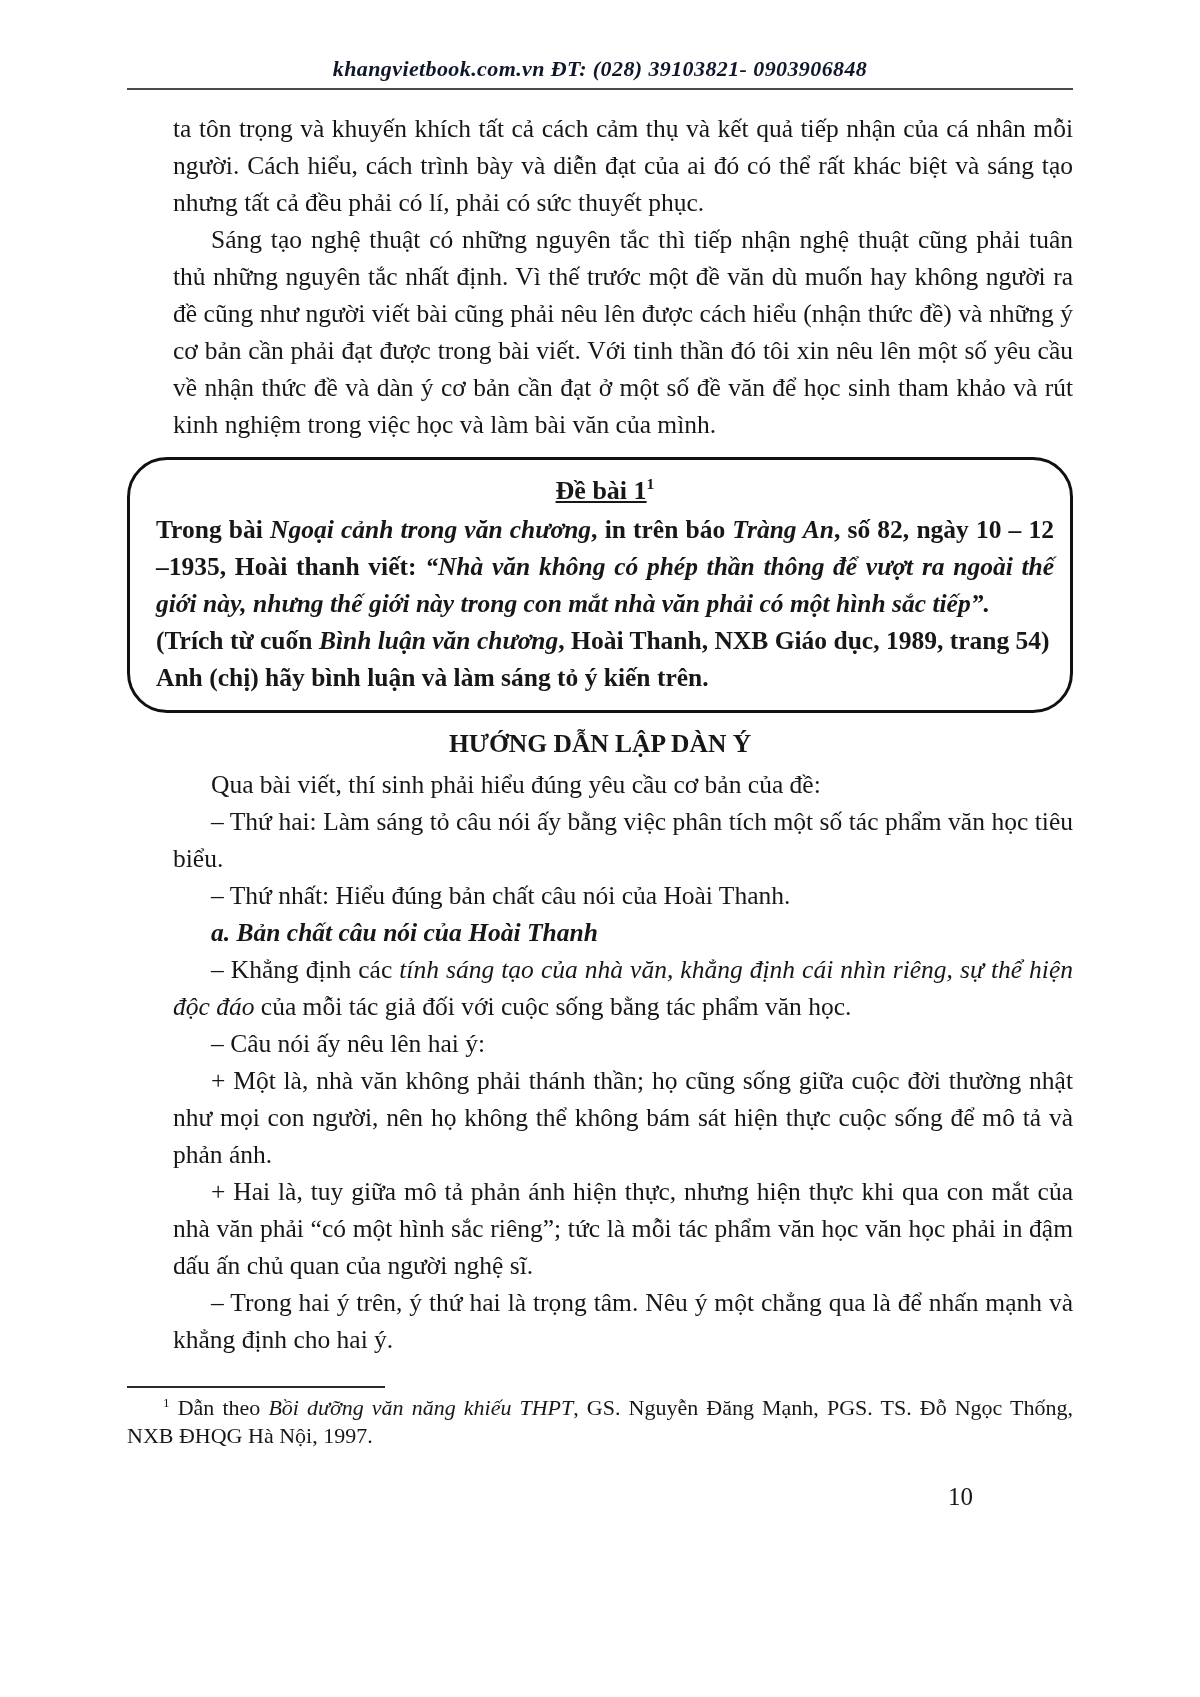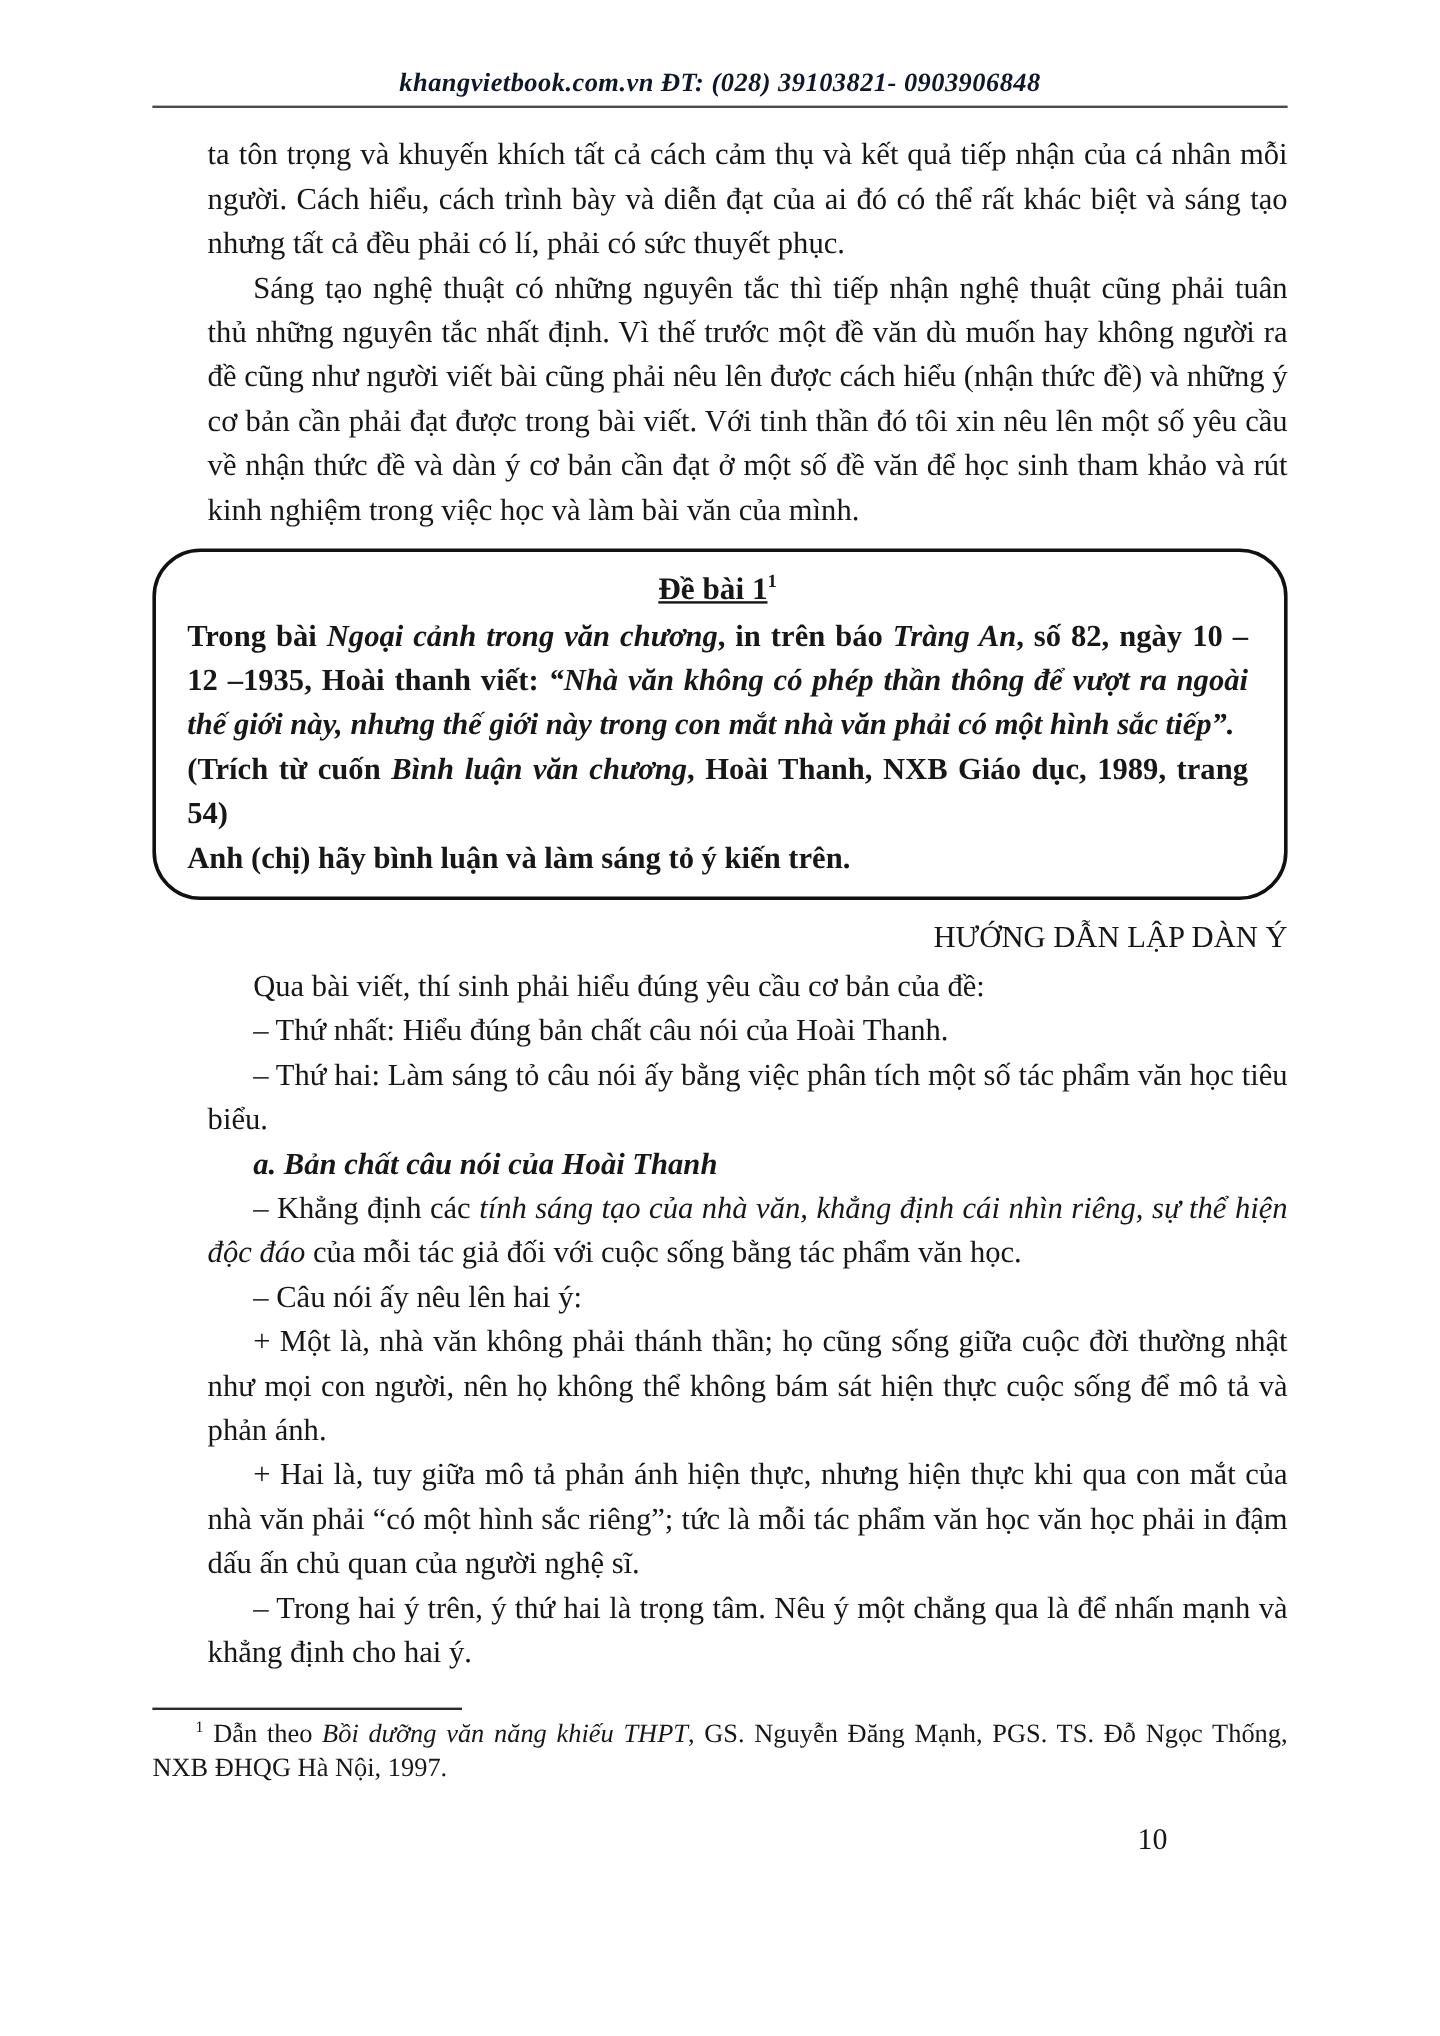--- a/index.html
+++ b/index.html
@@ -41,33 +41,33 @@
   .body-p { text-indent: 38px; margin-left: 46px; }
   .no-indent { text-indent: 0; }
   .bold { font-weight: bold; }
   .bold-italic { font-weight: bold; font-style: italic; }
   .i { font-style: italic; }
   .u { text-decoration: underline; }
   .sup { vertical-align: super; font-size: 0.6em; line-height: 0; }
   .exercise-box {
     border: 3px solid #111111;
     border-radius: 40px;
-    padding: 12px 30px 14px 26px;
+    padding: 12px 16px 14px 26px;
     margin: 14px 0 12px 0;
     font-weight: bold;
   }
   .box-title {
     text-align: center;
     font-size: 26px;
     margin-bottom: 2px;
   }
   .section-heading {
-    text-align: right;
+    text-align: center;
     font-size: 25.5px;
-    font-weight: normal;
+    font-weight: bold;
     margin: 10px 0 4px 0;
   }
   .footnote { margin-top: 28px; }
   .footnote-rule {
     width: 258px;
     border: none;
     border-top: 2.5px solid #2a2a2a;
     margin: 0;
   }
   .footnote-text {
@@ -102,22 +102,22 @@
     <section class="exercise-box">
       <div class="box-title"><span class="u">Đề bài 1</span><span class="sup">1</span></div>
       <p class="box-p"><span>Trong bài </span><span class="i">Ngoại cảnh trong văn chương</span><span>, in trên báo </span><span class="i">Tràng An</span><span>, số 82, ngày 10 – 12 –1935, Hoài thanh viết: </span><span class="i">“Nhà văn không có phép thần thông để vượt ra ngoài thế giới này, nhưng thế giới này trong con mắt nhà văn phải có một hình sắc tiếp”.</span></p>
       <p class="box-p"><span>(Trích từ cuốn </span><span class="i">Bình luận văn chương</span><span>, Hoài Thanh, NXB Giáo dục, 1989, trang 54)</span></p>
       <p class="box-p"><span>Anh (chị) hãy bình luận và làm sáng tỏ ý kiến trên.</span></p>
     </section>
 
     <h2 class="section-heading">HƯỚNG DẪN LẬP DÀN Ý</h2>
 
     <p class="body-p">Qua bài viết, thí sinh phải hiểu đúng yêu cầu cơ bản của đề:</p>
+    <p class="body-p">– Thứ hai: Làm sáng tỏ câu nói ấy bằng việc phân tích một số tác phẩm văn học tiêu biểu.</p>
     <p class="body-p">– Thứ nhất: Hiểu đúng bản chất câu nói của Hoài Thanh.</p>
-    <p class="body-p">– Thứ hai: Làm sáng tỏ câu nói ấy bằng việc phân tích một số tác phẩm văn học tiêu biểu.</p>
 
     <p class="body-p bold-italic">a. Bản chất câu nói của Hoài Thanh</p>
     <p class="body-p"><span>– Khẳng định các </span><span class="i">tính sáng tạo của nhà văn, khẳng định cái nhìn riêng, sự thể hiện độc đáo</span><span> của mỗi tác giả đối với cuộc sống bằng tác phẩm văn học.</span></p>
     <p class="body-p">– Câu nói ấy nêu lên hai ý:</p>
     <p class="body-p">+ Một là, nhà văn không phải thánh thần; họ cũng sống giữa cuộc đời thường nhật như mọi con người, nên họ không thể không bám sát hiện thực cuộc sống để mô tả và phản ánh.</p>
     <p class="body-p">+ Hai là, tuy giữa mô tả phản ánh hiện thực, nhưng hiện thực khi qua con mắt của nhà văn phải “có một hình sắc riêng”; tức là mỗi tác phẩm văn học văn học phải in đậm dấu ấn chủ quan của người nghệ sĩ.</p>
     <p class="body-p">– Trong hai ý trên, ý thứ hai là trọng tâm. Nêu ý một chẳng qua là để nhấn mạnh và khẳng định cho hai ý.</p>
 
     <footer class="footnote">
       <hr class="footnote-rule">

